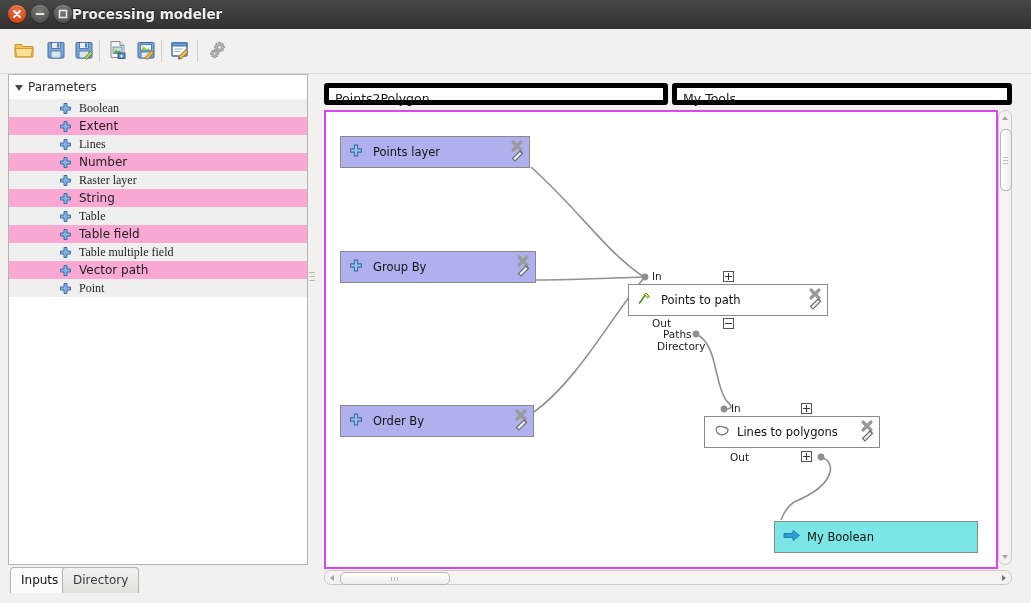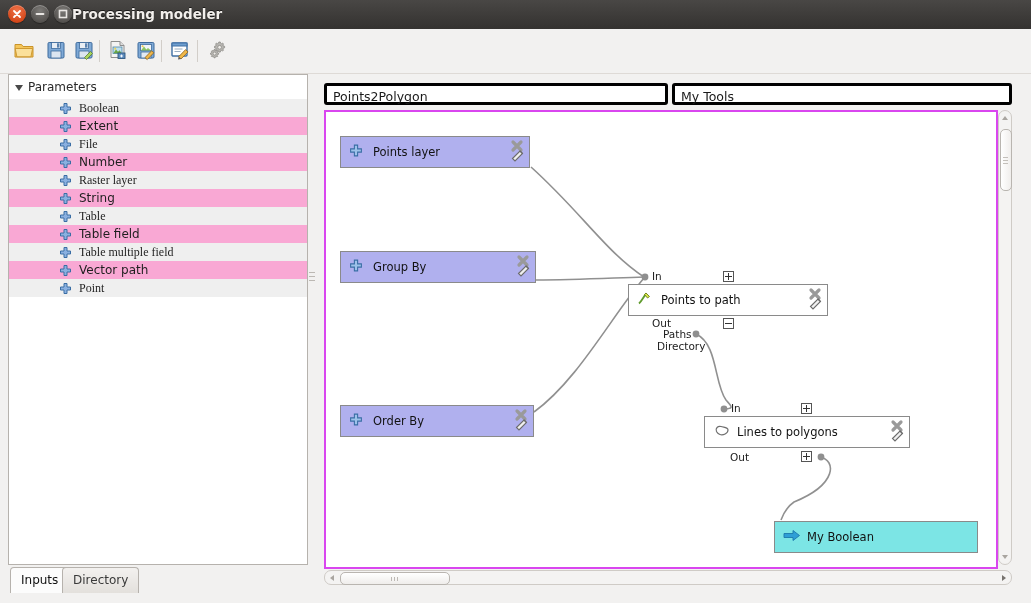--- a/index.html
+++ b/index.html
@@ -69,21 +69,21 @@
     position:absolute;top:0;height:25px;line-height:24px;padding:0 10px;
     border:1px solid #b6b2ad;border-bottom:none;border-radius:4px 4px 0 0;
     font-size:12px;color:#2a2a2a;
   }
   .tab.active{background:#fcfcfc;border-color:#b6b2ad;color:#111;}
   .tab.inactive{background:linear-gradient(to bottom,#f3f1ef,#e3e0dc);color:#3a3a3a;}
 
   
   .namebar{position:absolute;left:324px;top:83px;width:688px;height:22px;}
   .field{
-    position:absolute;top:0;height:22px;background:#ffffff;border:3px solid #000000;
+    position:absolute;top:0;height:22px;background:#ffffff;border:5px solid #000000;
     border-radius:3px;font-size:12.5px;color:#1a1a1a;line-height:21px;padding-left:6px;
     box-sizing:border-box;
   }
   .field.name{left:0;width:344px;}
   .field.group{left:348px;width:340px;}
 
   .canvas-frame{
     position:absolute;left:324px;top:110px;width:670px;height:455px;
     background:#ffffff;border:2px solid #d946ef;overflow:hidden;
   }
@@ -263,21 +263,21 @@
       <div class="tree-item even">
         <span class="plus-ico"><svg width="13" height="13" viewBox="0 0 13 13">
               <path d="M5 1.5h3v3.5h3.5v3H8v3.5H5V8H1.5V5H5z" fill="#8ab0e0" stroke="#3a6ea5" stroke-width="1"></path>
             </svg></span>
         <span>Extent</span>
       </div>
       <div class="tree-item odd">
         <span class="plus-ico"><svg width="13" height="13" viewBox="0 0 13 13">
               <path d="M5 1.5h3v3.5h3.5v3H8v3.5H5V8H1.5V5H5z" fill="#8ab0e0" stroke="#3a6ea5" stroke-width="1"></path>
             </svg></span>
-        <span>File</span>
+        <span>Lines</span>
       </div>
       <div class="tree-item even">
         <span class="plus-ico"><svg width="13" height="13" viewBox="0 0 13 13">
               <path d="M5 1.5h3v3.5h3.5v3H8v3.5H5V8H1.5V5H5z" fill="#8ab0e0" stroke="#3a6ea5" stroke-width="1"></path>
             </svg></span>
         <span>Number</span>
       </div>
       <div class="tree-item odd">
         <span class="plus-ico"><svg width="13" height="13" viewBox="0 0 13 13">
               <path d="M5 1.5h3v3.5h3.5v3H8v3.5H5V8H1.5V5H5z" fill="#8ab0e0" stroke="#3a6ea5" stroke-width="1"></path>
@@ -450,21 +450,21 @@
     </div>
 
     <div class="port-label" style="left:326px;top:205px;">Out</div>
     <div class="expander" style="left:397px;top:206px;"></div>
     <div class="port-label" style="left:337px;top:216px;">Paths</div>
     <div class="port-label" style="left:331px;top:228px;">Directory</div>
 
     <div class="port-label" style="left:405px;top:290px;">In</div>
     <div class="expander plus" style="left:475px;top:291px;"></div>
 
-    <div class="node algo" style="left:378px;top:304px;width:206px;height:32px;">
+    <div class="node algo" style="left:378px;top:304px;width:176px;height:32px;">
       <span class="nico">
         <svg width="17" height="15" viewBox="0 0 17 15">
             <path d="M3.5 8.5 C2 5.5 5 2.5 8 3.5 C11 4.5 15 4 15 7 C15 10.5 10 12.5 7 11.5 C4.5 10.7 4.5 10.2 3.5 8.5 Z" fill="#ffffff" stroke="#6f6f6f" stroke-width="1.2"></path>
           </svg>
       </span>
       <span class="nlabel" style="margin-left:32px;">Lines to polygons</span>
       <span class="xico">
         <svg width="16" height="16" viewBox="0 0 16 16">
             <path d="M4 4 L12 12 M12 4 L4 12" stroke="#9a9a9a" stroke-width="3.2" stroke-linecap="round"></path>
           </svg>

